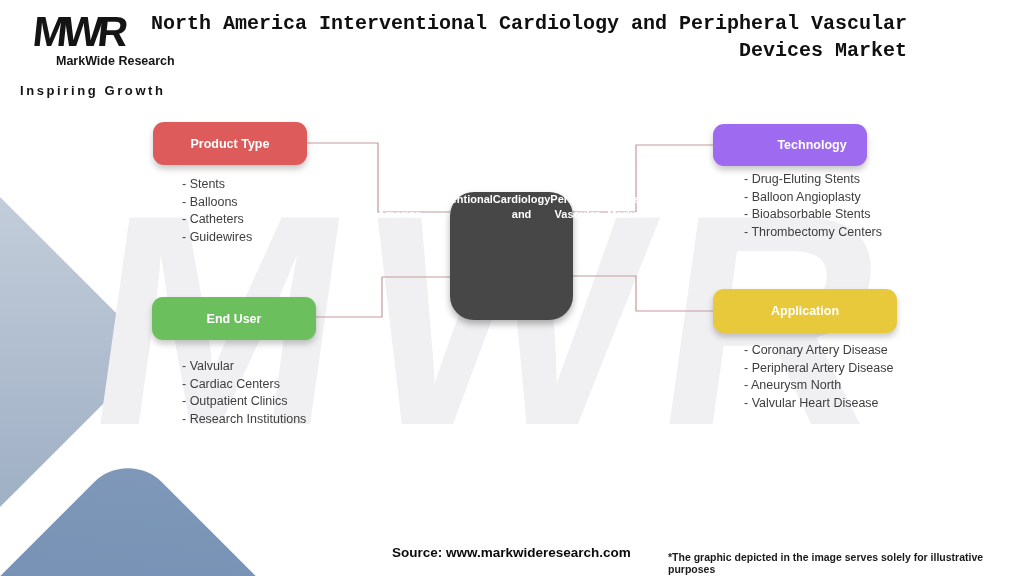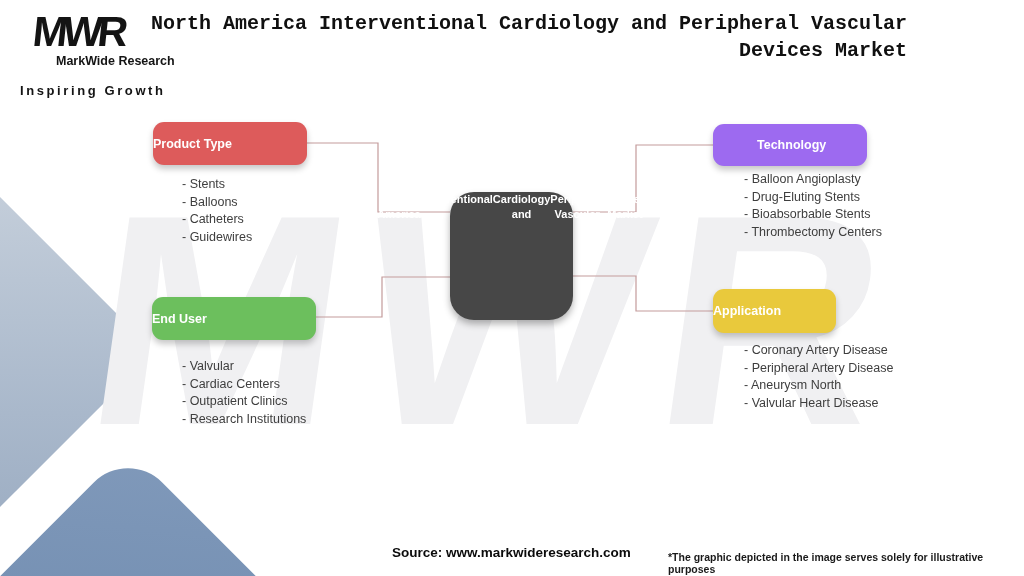--- a/index.html
+++ b/index.html
@@ -40,27 +40,27 @@
   
   .center-node {
     position:absolute; left:450px; top:192px; width:123px; height:128px; z-index:2;
     background:#474747; border-radius:24px; color:#fff; font-weight:bold;
     font-size:11px; line-height:15px; display:flex; flex-direction:row;
     justify-content:center; text-align:center; box-shadow:0 4px 7px rgba(0,0,0,0.3);
   }
   
   .branch-box {
     position:absolute; z-index:2; border-radius:11px; display:flex; align-items:center;
-    justify-content:flex-start; color:#fff; font-weight:bold; font-size:12.5px;
+    justify-content:center; color:#fff; font-weight:bold; font-size:12.5px;
     box-shadow:0 4px 6px rgba(0,0,0,0.22);
   }
   .box-pt   { left:153px; top:122px; width:154px; height:43px; background:#DD5B5B; }
   .box-tech { left:713px; top:124px; width:154px; height:42px; background:#9D6AF0;padding-left:44px; }
   .box-eu   { left:152px; top:297px; width:164px; height:43px; background:#6CBF5D; }
-  .box-app  { left:713px; top:289px; width:123px; height:44px; background:#E9C93C; }
+  .box-app  { left:713px; top:289px; width:184px; height:44px; background:#E9C93C; }
   
   .branch-list {
     position:absolute; z-index:2; list-style:none; font-size:12.5px; color:#3E3E3E;
     line-height:17.5px;
   }
   .list-pt   { left:182px; top:176px; }
   .list-tech { left:744px; top:171px; }
   .list-eu   { left:182px; top:358px; }
   .list-app  { left:744px; top:342px; }
   
@@ -106,22 +106,22 @@
     <li>- Stents</li>
     <li>- Balloons</li>
     <li>- Catheters</li>
     <li>- Guidewires</li>
   </ul>
 
   <div class="branch-box box-tech">
     <span>Technology</span>
   </div>
   <ul class="branch-list list-tech">
+    <li>- Drug-Eluting Stents</li>
     <li>- Balloon Angioplasty</li>
-    <li>- Drug-Eluting Stents</li>
     <li>- Bioabsorbable Stents</li>
     <li>- Thrombectomy Centers</li>
   </ul>
 
   <div class="branch-box box-eu">
     <span>End User</span>
   </div>
   <ul class="branch-list list-eu">
     <li>- Valvular</li>
     <li>- Cardiac Centers</li>

